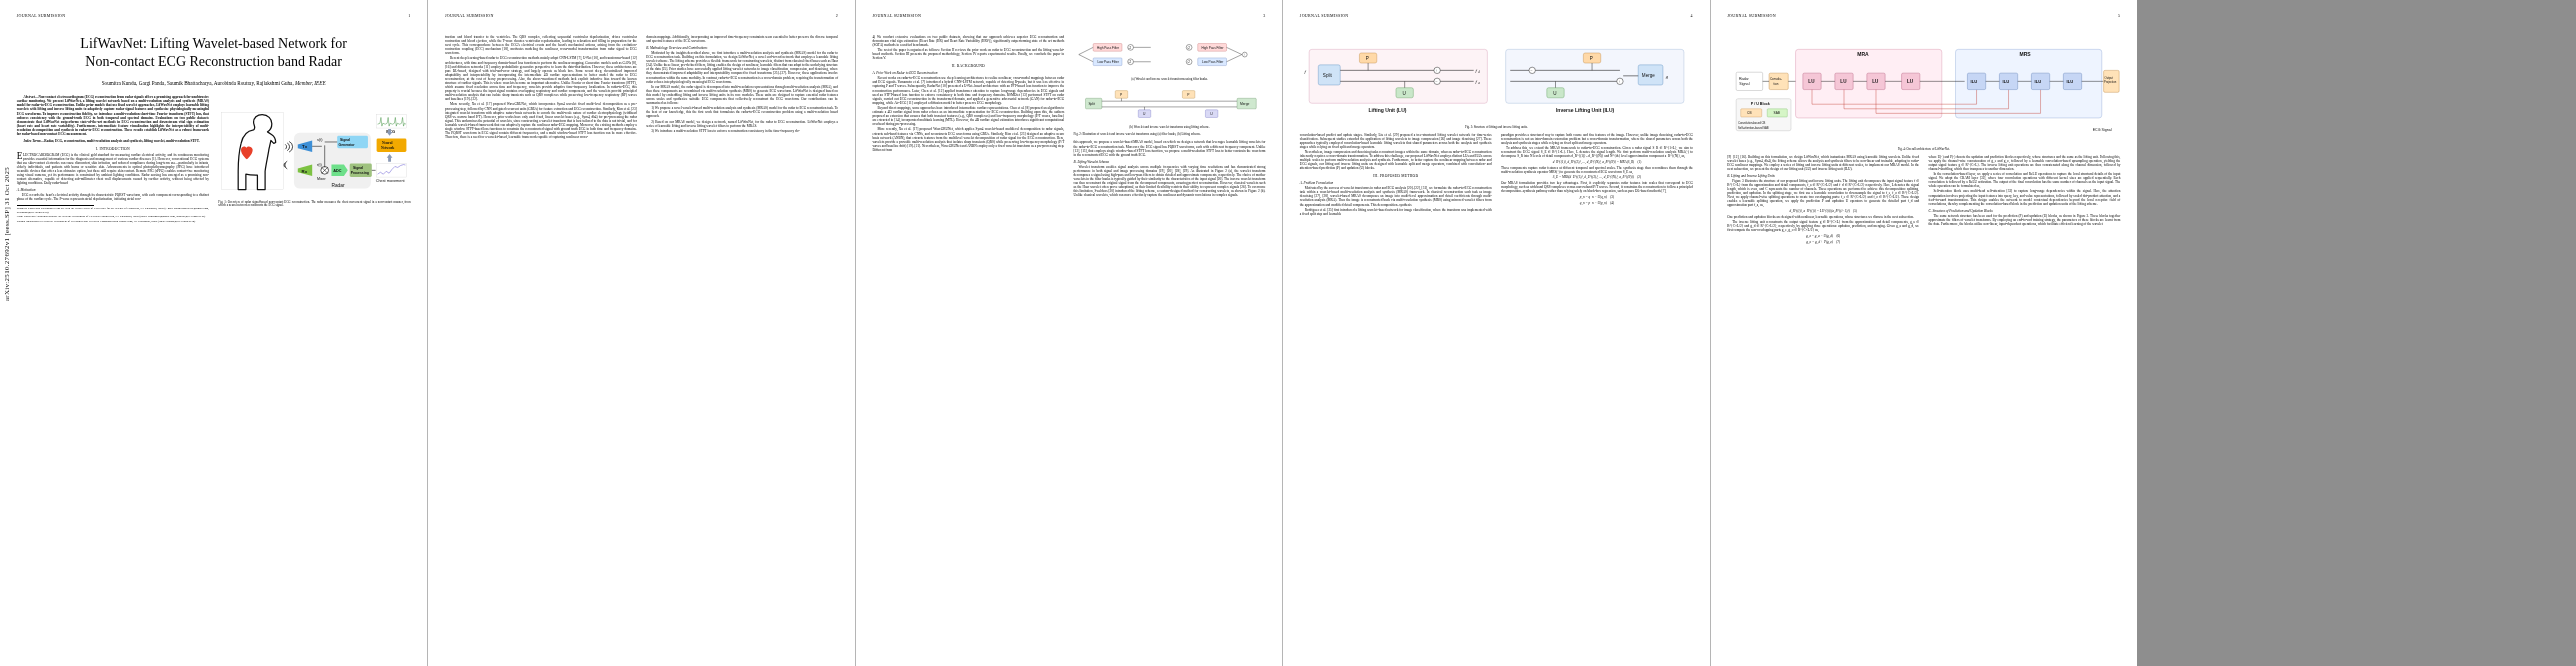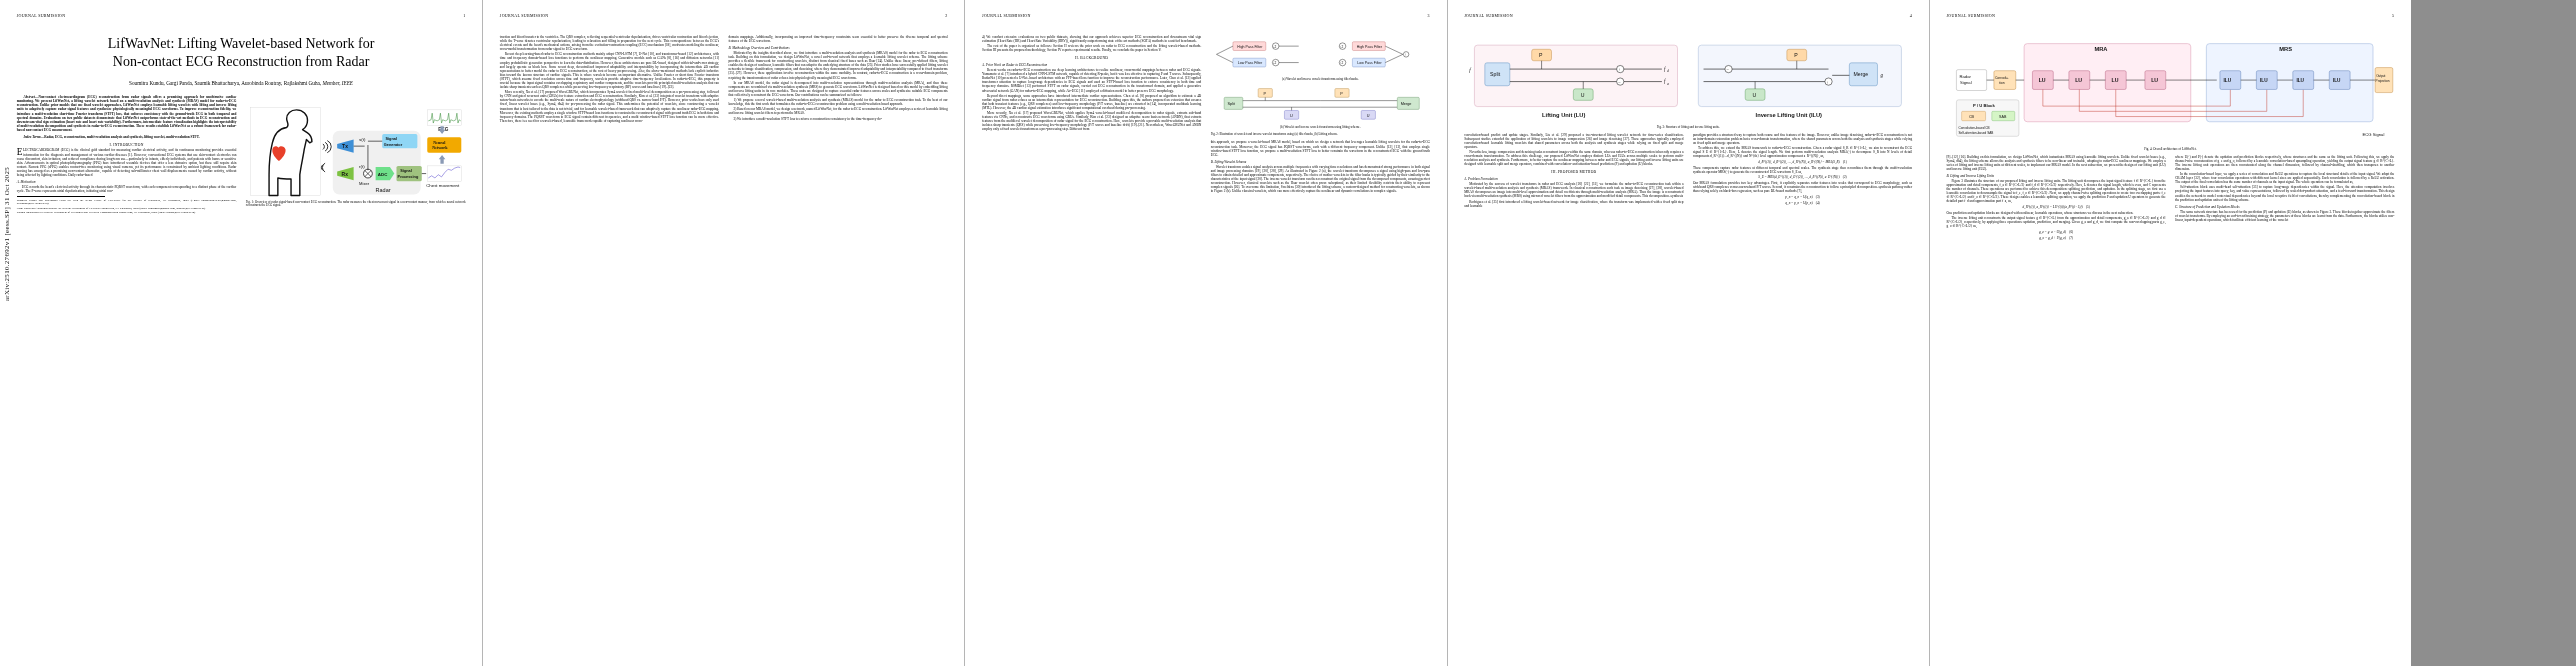--- a/index.html
+++ b/index.html
@@ -1,17 +1,17 @@
 <!DOCTYPE html>
 <html style="font-size:9px"><head>
 <meta charset="utf-8">
 <style>
   html,body{margin:0;padding:0;background:#8e8e8e;}
   body{font-family:"Liberation Serif",serif;}
-  #sheet{position:relative;width:2411px;height:667px;background:#8e8e8e;display:flex;gap:0;}
+  #sheet{position:relative;width:2137px;height:667px;background:#8e8e8e;display:flex;gap:0;}
   .page{position:relative;width:515px;height:667px;background:#ffffff;overflow:hidden;box-sizing:border-box;padding:13.3px 16.7px 10px 16.7px;}
   .page + .page{border-left:0.6px solid #b5b5b5;}
   .hdr{display:flex;justify-content:space-between;font-size:4px;letter-spacing:0.3px;font-variant:small-caps;color:#000;margin-bottom:16.7px;}
   .hdr .pg{font-size:4px;}
   .title{font-size:14px;text-align:center;line-height:1.28;margin:7.8px 0 0 0;font-weight:400;}
   .authors{text-align:center;font-size:5.2px;margin-top:9px;margin-bottom:9px;}
   .authors i{font-style:italic;}
   .cols{display:flex;gap:9.4px;}
   .col{width:100%;flex:1 1 0;min-width:0;}
   p.body{font-size:3.4px;line-height:1.2;text-align:justify;margin:0 0 1.1px 0;text-indent:5px;hyphens:auto;}
@@ -36,21 +36,21 @@
 <div id="sheet">
 
   <div class="page">
     <div class="arxiv">arXiv:2510.27692v1  [eess.SP]  31 Oct 2025</div>
     <div class="hdr">
       <span>JOURNAL SUBMISSION</span>
       <span class="pg">1</span>
     </div>
     <div class="title">
       <div>LifWavNet: Lifting Wavelet-based Network for</div>
-      <div>Non-contact ECG Reconstruction from Radar</div>
+      <div>Non-contact ECG Reconstruction band Radar</div>
     </div>
     <div class="authors">
       <span>Soumitra Kundu, Gargi Panda, Saumik Bhattacharya, Aurobinda Routray, Rajlakshmi Guha, </span><i>Member, IEEE</i>
     </div>
     <div class="cols">
       <div class="col">
         <p class="abs"><span class="lead">Abstract</span><span>—</span><span>Non-contact electrocardiogram (ECG) reconstruction from radar signals offers a promising approach for unobtrusive cardiac monitoring. We present LifWavNet, a lifting wavelet network based on a multi-resolution analysis and synthesis (MRAS) model for radar-to-ECG reconstruction. Unlike prior models that use fixed wavelet approaches, LifWavNet employs learnable lifting wavelets with lifting and inverse lifting units to adaptively capture radar signal features and synthesize physiologically meaningful ECG waveforms. To improve reconstruction fidelity, we introduce a multi-resolution short-time Fourier transform (STFT) loss, that enforces consistency with the ground-truth ECG in both temporal and spectral domains. Evaluations on two public datasets demonstrate that LifWavNet outperforms state-of-the-art methods in ECG reconstruction and downstream vital sign estimation (heart rate and heart rate variability). Furthermore, intermediate feature visualization highlights the interpretability of multi-resolution decomposition and synthesis in radar-to-ECG reconstruction. These results establish LifWavNet as a robust framework for radar-based non-contact ECG measurement.</span></p>
         <p class="abs"><span class="lead">Index Terms</span><span>—</span><span>Radar, ECG, reconstruction, multi-resolution analysis and synthesis, lifting wavelet, multi-resolution STFT.</span></p>
         <h2 class="sec">I. INTRODUCTION</h2>
         <p class="body noind"><span style="float:left;font-size:9.4px;line-height:7.2px;padding-right:0.6px;margin-top:0.6px;">E</span><span>LECTROCARDIOGRAM (ECG) is the clinical gold standard for measuring cardiac electrical activity, and its continuous monitoring provides essential information for the diagnosis and management of various cardiac diseases [1]. However, conventional ECG systems that use skin-contact electrodes can cause discomfort, skin irritation, and reduced compliance during long-term use—particularly in infants, elderly individuals, and patients with burns or sensitive skin. Advancements in optical photoplethysmography (PPG) have introduced wearable devices that offer a less obtrusive option, but these still require skin contact. Remote PPG (rPPG) enables contact-free monitoring using visual cameras, yet its performance is constrained by ambient lighting conditions. Radar sensing has emerged as a promising non-contact alternative, capable of detecting sub-millimeter chest wall displacements caused by cardiac activity, without being affected by lighting conditions. Daily radar-based</span></p>

